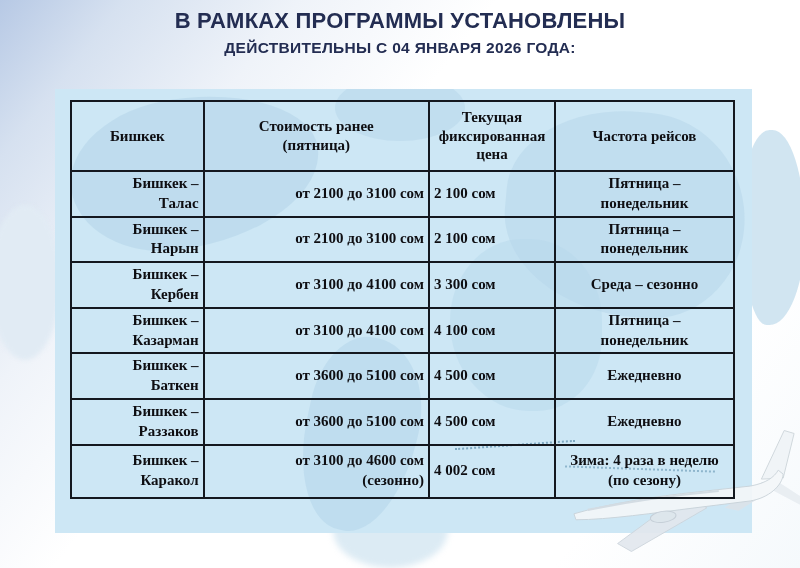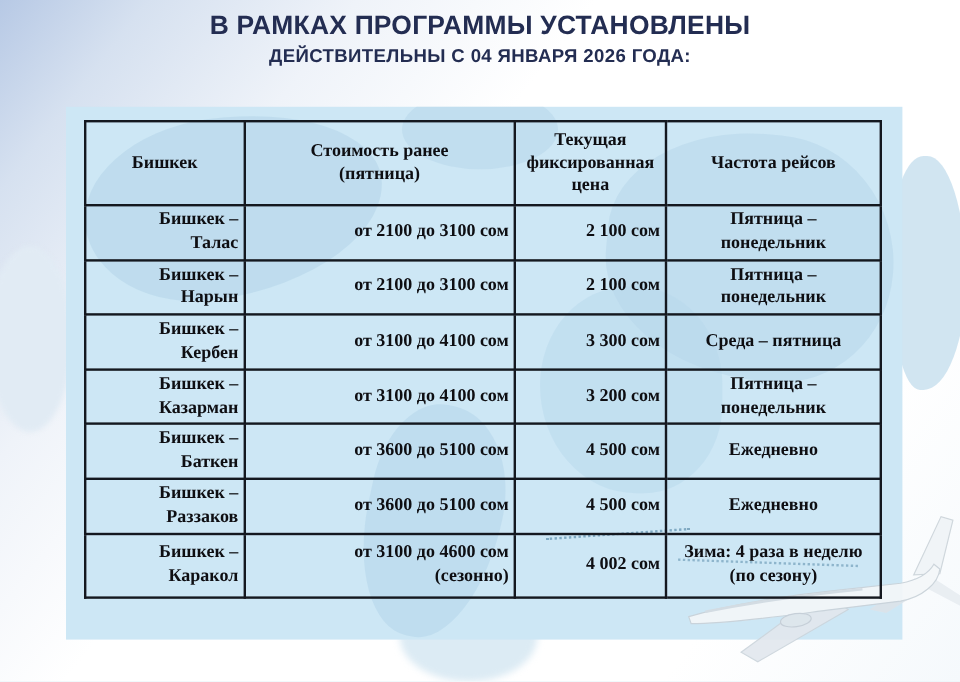--- a/index.html
+++ b/index.html
@@ -38,21 +38,21 @@
 
   
   table.tariffs{position:absolute;left:70px;top:100px;width:665px;z-index:4;
         border-collapse:collapse;table-layout:fixed;font-family:"Liberation Serif",serif;}
   table.tariffs th,table.tariffs td{border:2px solid #14181f;background:transparent;
         font-weight:bold;font-size:15px;color:#0e0e12;white-space:pre-line;
         vertical-align:middle;padding:2px 4px;line-height:1.32;}
   table.tariffs th{text-align:center;line-height:1.25;}
   td.route{text-align:right;padding-left:7px;}
   td.old{text-align:right;color:#8e2222;}
-  td.fix{text-align:right;color:#1e8f63;}
+  td.fix{text-align:left;color:#1e8f63;}
   td.freq{text-align:center;padding-left:8px;}
   tr.hrow{height:70px;} tr.r{height:42px;} tr.rtall{height:53px;} tr.rlast{height:38px;}
 </style>
 </head>
 <body>
 
 <div class="page">
 
   <div class="pgblob pg1"></div>
   <div class="pgblob pg2"></div>
@@ -117,27 +117,27 @@
         <td class="old">от 2100 до 3100 сом</td>
         <td class="fix">2 100 сом</td>
         <td class="freq">Пятница –
 понедельник</td>
       </tr>
       <tr class="r">
         <td class="route">Бишкек –
 Кербен</td>
         <td class="old">от 3100 до 4100 сом</td>
         <td class="fix">3 300 сом</td>
-        <td class="freq">Среда – пятница</td>
+        <td class="freq">Среда – сезонно</td>
       </tr>
       <tr class="r">
         <td class="route">Бишкек –
 Казарман</td>
         <td class="old">от 3100 до 4100 сом</td>
-        <td class="fix">3 200 сом</td>
+        <td class="fix">4 100 сом</td>
         <td class="freq">Пятница –
 понедельник</td>
       </tr>
       <tr class="r">
         <td class="route">Бишкек –
 Баткен</td>
         <td class="old">от 3600 до 5100 сом</td>
         <td class="fix">4 500 сом</td>
         <td class="freq">Ежедневно</td>
       </tr>

